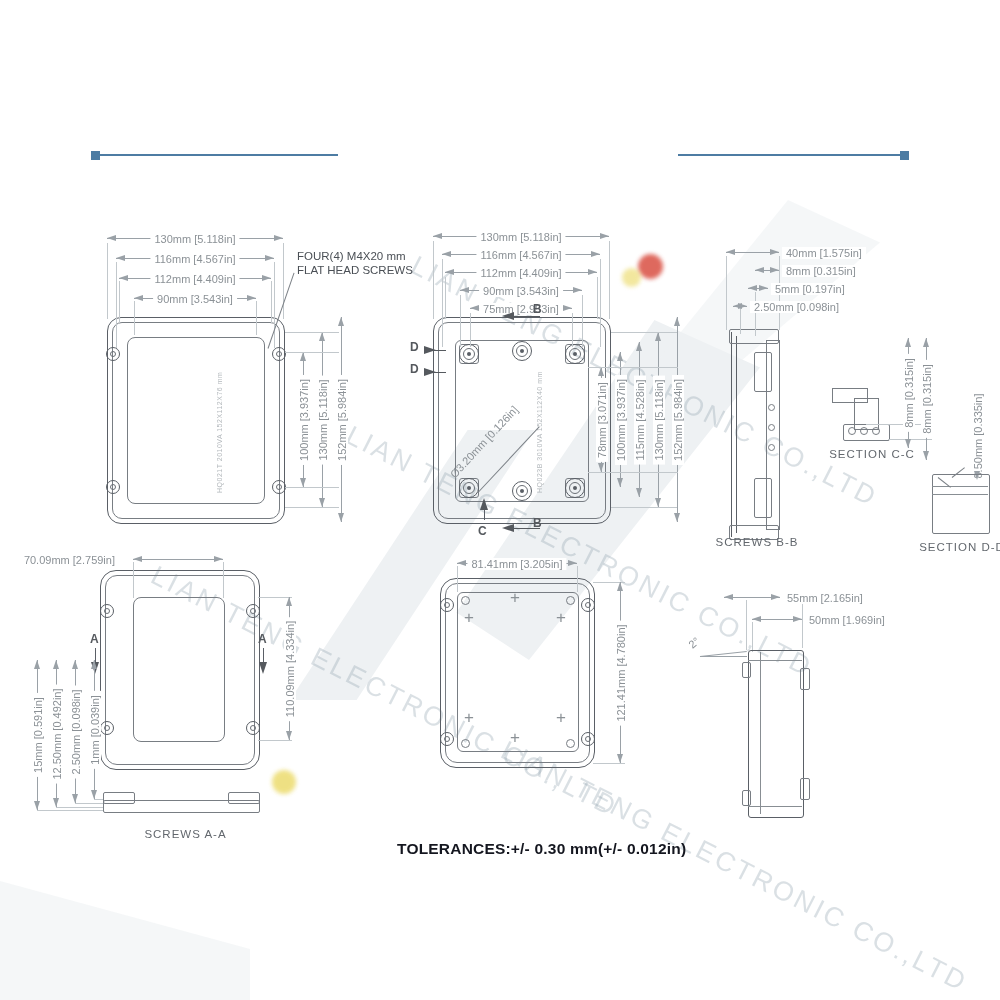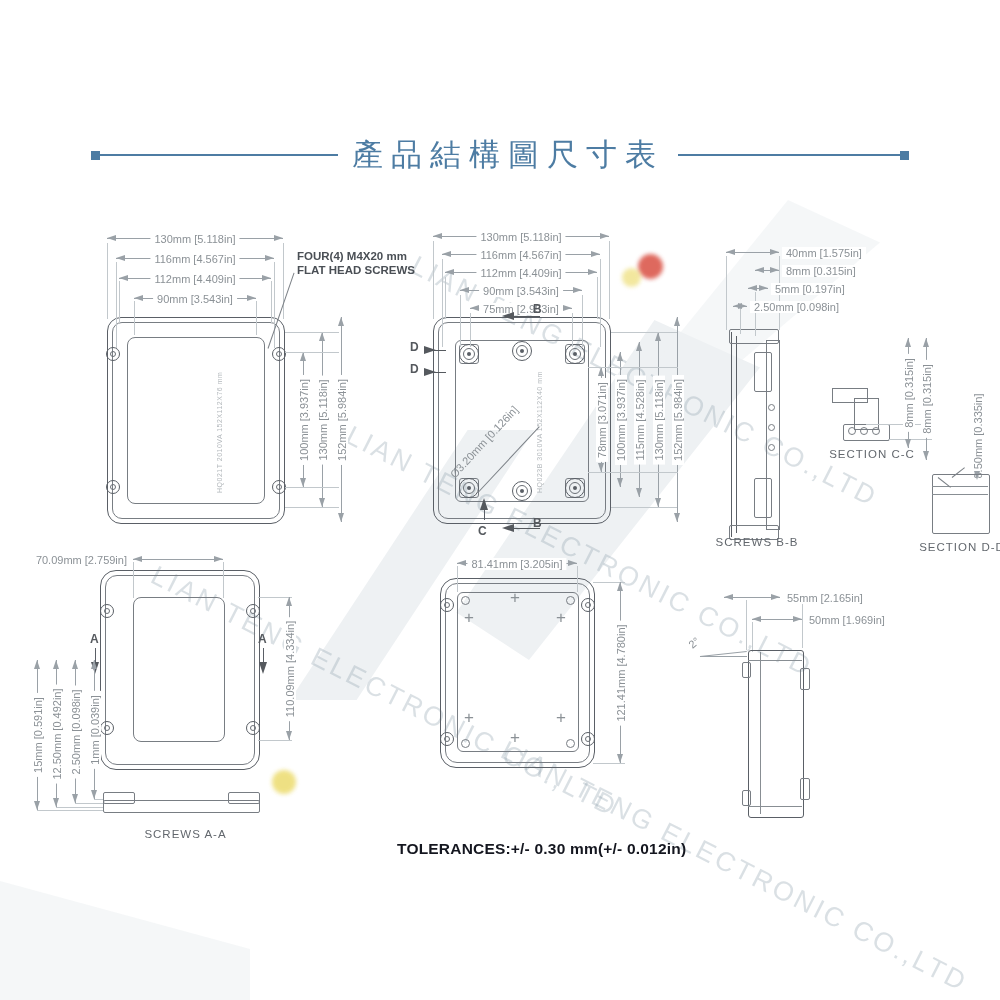--- a/index.html
+++ b/index.html
@@ -22,31 +22,31 @@
   .ext{width:0;border-left:1px solid #c2c8cc;}
   .exh{height:0;border-top:1px solid #c2c8cc;}
   
   .hdim{height:0;border-top:1px solid #9aa1a7;}
   .hdim::before{content:"";position:absolute;left:0;top:-4px;width:0;height:0;border-style:solid;
     border-width:3.5px 9px 3.5px 0;border-color:transparent #9aa1a7 transparent transparent;}
   .hdim::after{content:"";position:absolute;right:0;top:-4px;width:0;height:0;border-style:solid;
     border-width:3.5px 0 3.5px 9px;border-color:transparent transparent transparent #9aa1a7;}
   .hdim .lbl{position:absolute;left:50%;top:0;transform:translate(-50%,-50%);background:#fff;
     padding:0 4px;font-size:11px;color:#8b9196;white-space:nowrap;}
-  .hdim .lbl.west{left:auto;right:100%;transform:translate(0,-50%);margin-right:2px;}
+  .hdim .lbl.west{left:auto;right:100%;transform:translate(0,-50%);margin-right:14px;}
   .hdim .lbl.east{left:100%;transform:translate(0,-50%);margin-left:3px;}
   .vdim{width:0;border-left:1px solid #9aa1a7;}
   .vdim::before{content:"";position:absolute;top:0;left:-4px;width:0;height:0;border-style:solid;
     border-width:0 3.5px 9px 3.5px;border-color:transparent transparent #9aa1a7 transparent;}
   .vdim::after{content:"";position:absolute;bottom:0;left:-4px;width:0;height:0;border-style:solid;
     border-width:9px 3.5px 0 3.5px;border-color:#9aa1a7 transparent transparent transparent;}
   .vdim .lbl{position:absolute;top:50%;left:0;transform:translate(-50%,-50%) rotate(-90deg);background:#fff;
     padding:0 4px;font-size:11px;color:#8b9196;white-space:nowrap;}
   .seclabel{font-size:11.5px;color:#62676d;letter-spacing:1px;text-align:center;white-space:nowrap;}
-  .callout{font-size:11.5px;color:#4a4f55;line-height:14px;white-space:nowrap;font-weight:bold;}
+  .callout{font-size:11.5px;color:#4a4f55;line-height:14px;white-space:nowrap;}
   .marker{font-size:12px;color:#55595e;font-weight:bold;}
   .tri-l{width:0;height:0;border-style:solid;border-width:4px 12px 4px 0;border-color:transparent #55595e transparent transparent;}
   .tri-r{width:0;height:0;border-style:solid;border-width:4px 0 4px 12px;border-color:transparent transparent transparent #55595e;}
   .tri-u{width:0;height:0;border-style:solid;border-width:0 4px 12px 4px;border-color:transparent transparent #55595e transparent;}
   .tri-d{width:0;height:0;border-style:solid;border-width:12px 4px 0 4px;border-color:#55595e transparent transparent transparent;}
   .mline{height:0;border-top:1.2px solid #55595e;}
   .screw{border:1.2px solid #5a5f66;border-radius:50%;}
   .screw::after{content:"";position:absolute;inset:3px;border:1px solid #6a6f75;border-radius:50%;}
   .boss{border:1.2px solid #5a5f66;border-radius:50%;}
   .boss::before{content:"";position:absolute;inset:3px;border:1px solid #6a6f75;border-radius:50%;}
@@ -69,21 +69,20 @@
   <div class="a dot" style="left:638px;top:254px;width:25px;height:25px;background:#d94f42;opacity:.85;"></div>
   <div class="a dot" style="left:622px;top:268px;width:19px;height:19px;background:#e8d44f;opacity:.55;"></div>
   <div class="a dot" style="left:272px;top:770px;width:24px;height:24px;background:#e8d44f;opacity:.7;"></div>
   <div class="a wm" style="left:420px;top:250px;">LIAN TENG ELECTRONIC CO.,LTD</div>
   <div class="a wm" style="left:355px;top:420px;">LIAN TENG ELECTRONIC CO.,LTD</div>
   <div class="a wm" style="left:160px;top:560px;">LIAN TENG ELECTRONIC CO.,LTD</div>
   <div class="a wm" style="left:510px;top:735px;">LIAN TENG ELECTRONIC CO.,LTD</div>
 
   <div class="a hsq" style="left:91px;top:151px;"></div>
   <div class="a hline" style="left:100px;top:154px;width:238px;"></div>
-  <div class="a title" style="left:340px;top:134px;width:336px;">產品結構圖尺寸表</div>
   <div class="a hline" style="left:678px;top:154px;width:222px;"></div>
   <div class="a hsq" style="left:900px;top:151px;"></div>
 
   <div class="a box" style="left:107px;top:317px;width:176px;height:205px;border-radius:14px;"></div>
   <div class="a thin" style="left:112px;top:322px;width:166px;height:195px;border-radius:10px;"></div>
   <div class="a thin" style="left:127px;top:337px;width:136px;height:165px;border-radius:8px;"></div>
   <div class="a screw" style="left:106px;top:347px;width:12px;height:12px;"></div>
   <div class="a screw" style="left:272px;top:347px;width:12px;height:12px;"></div>
   <div class="a screw" style="left:106px;top:480px;width:12px;height:12px;"></div>
   <div class="a screw" style="left:272px;top:480px;width:12px;height:12px;"></div>

